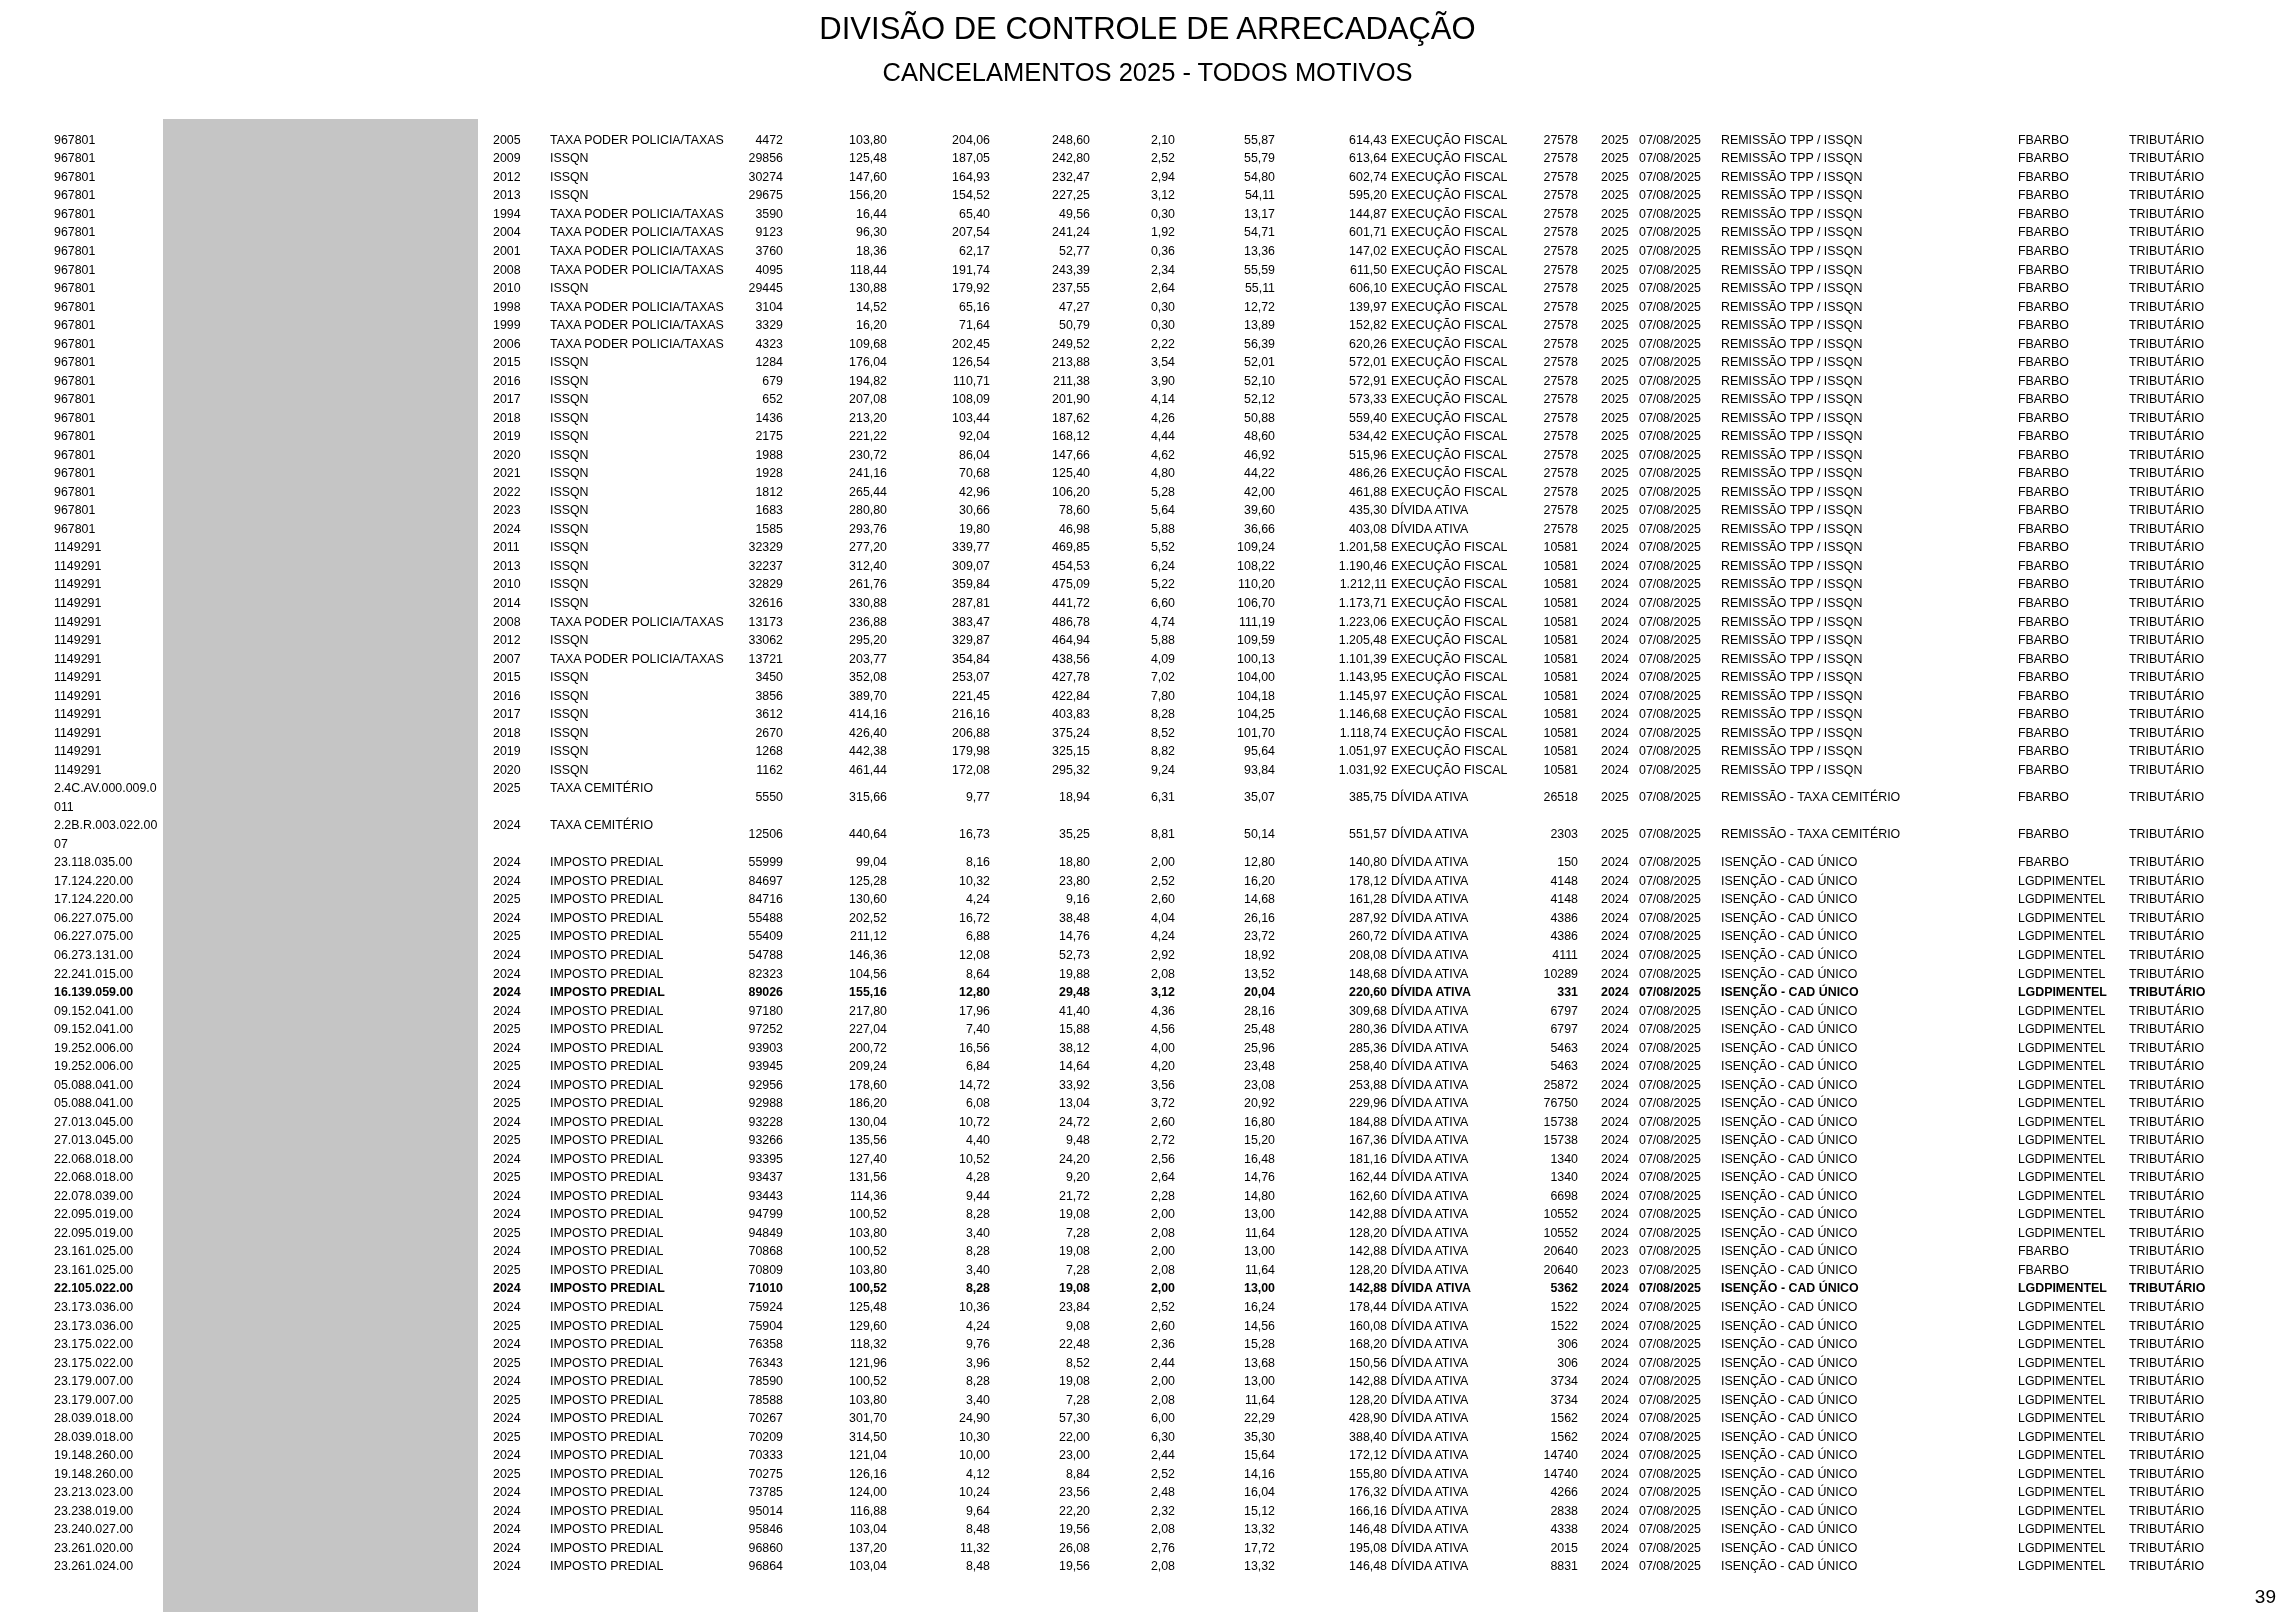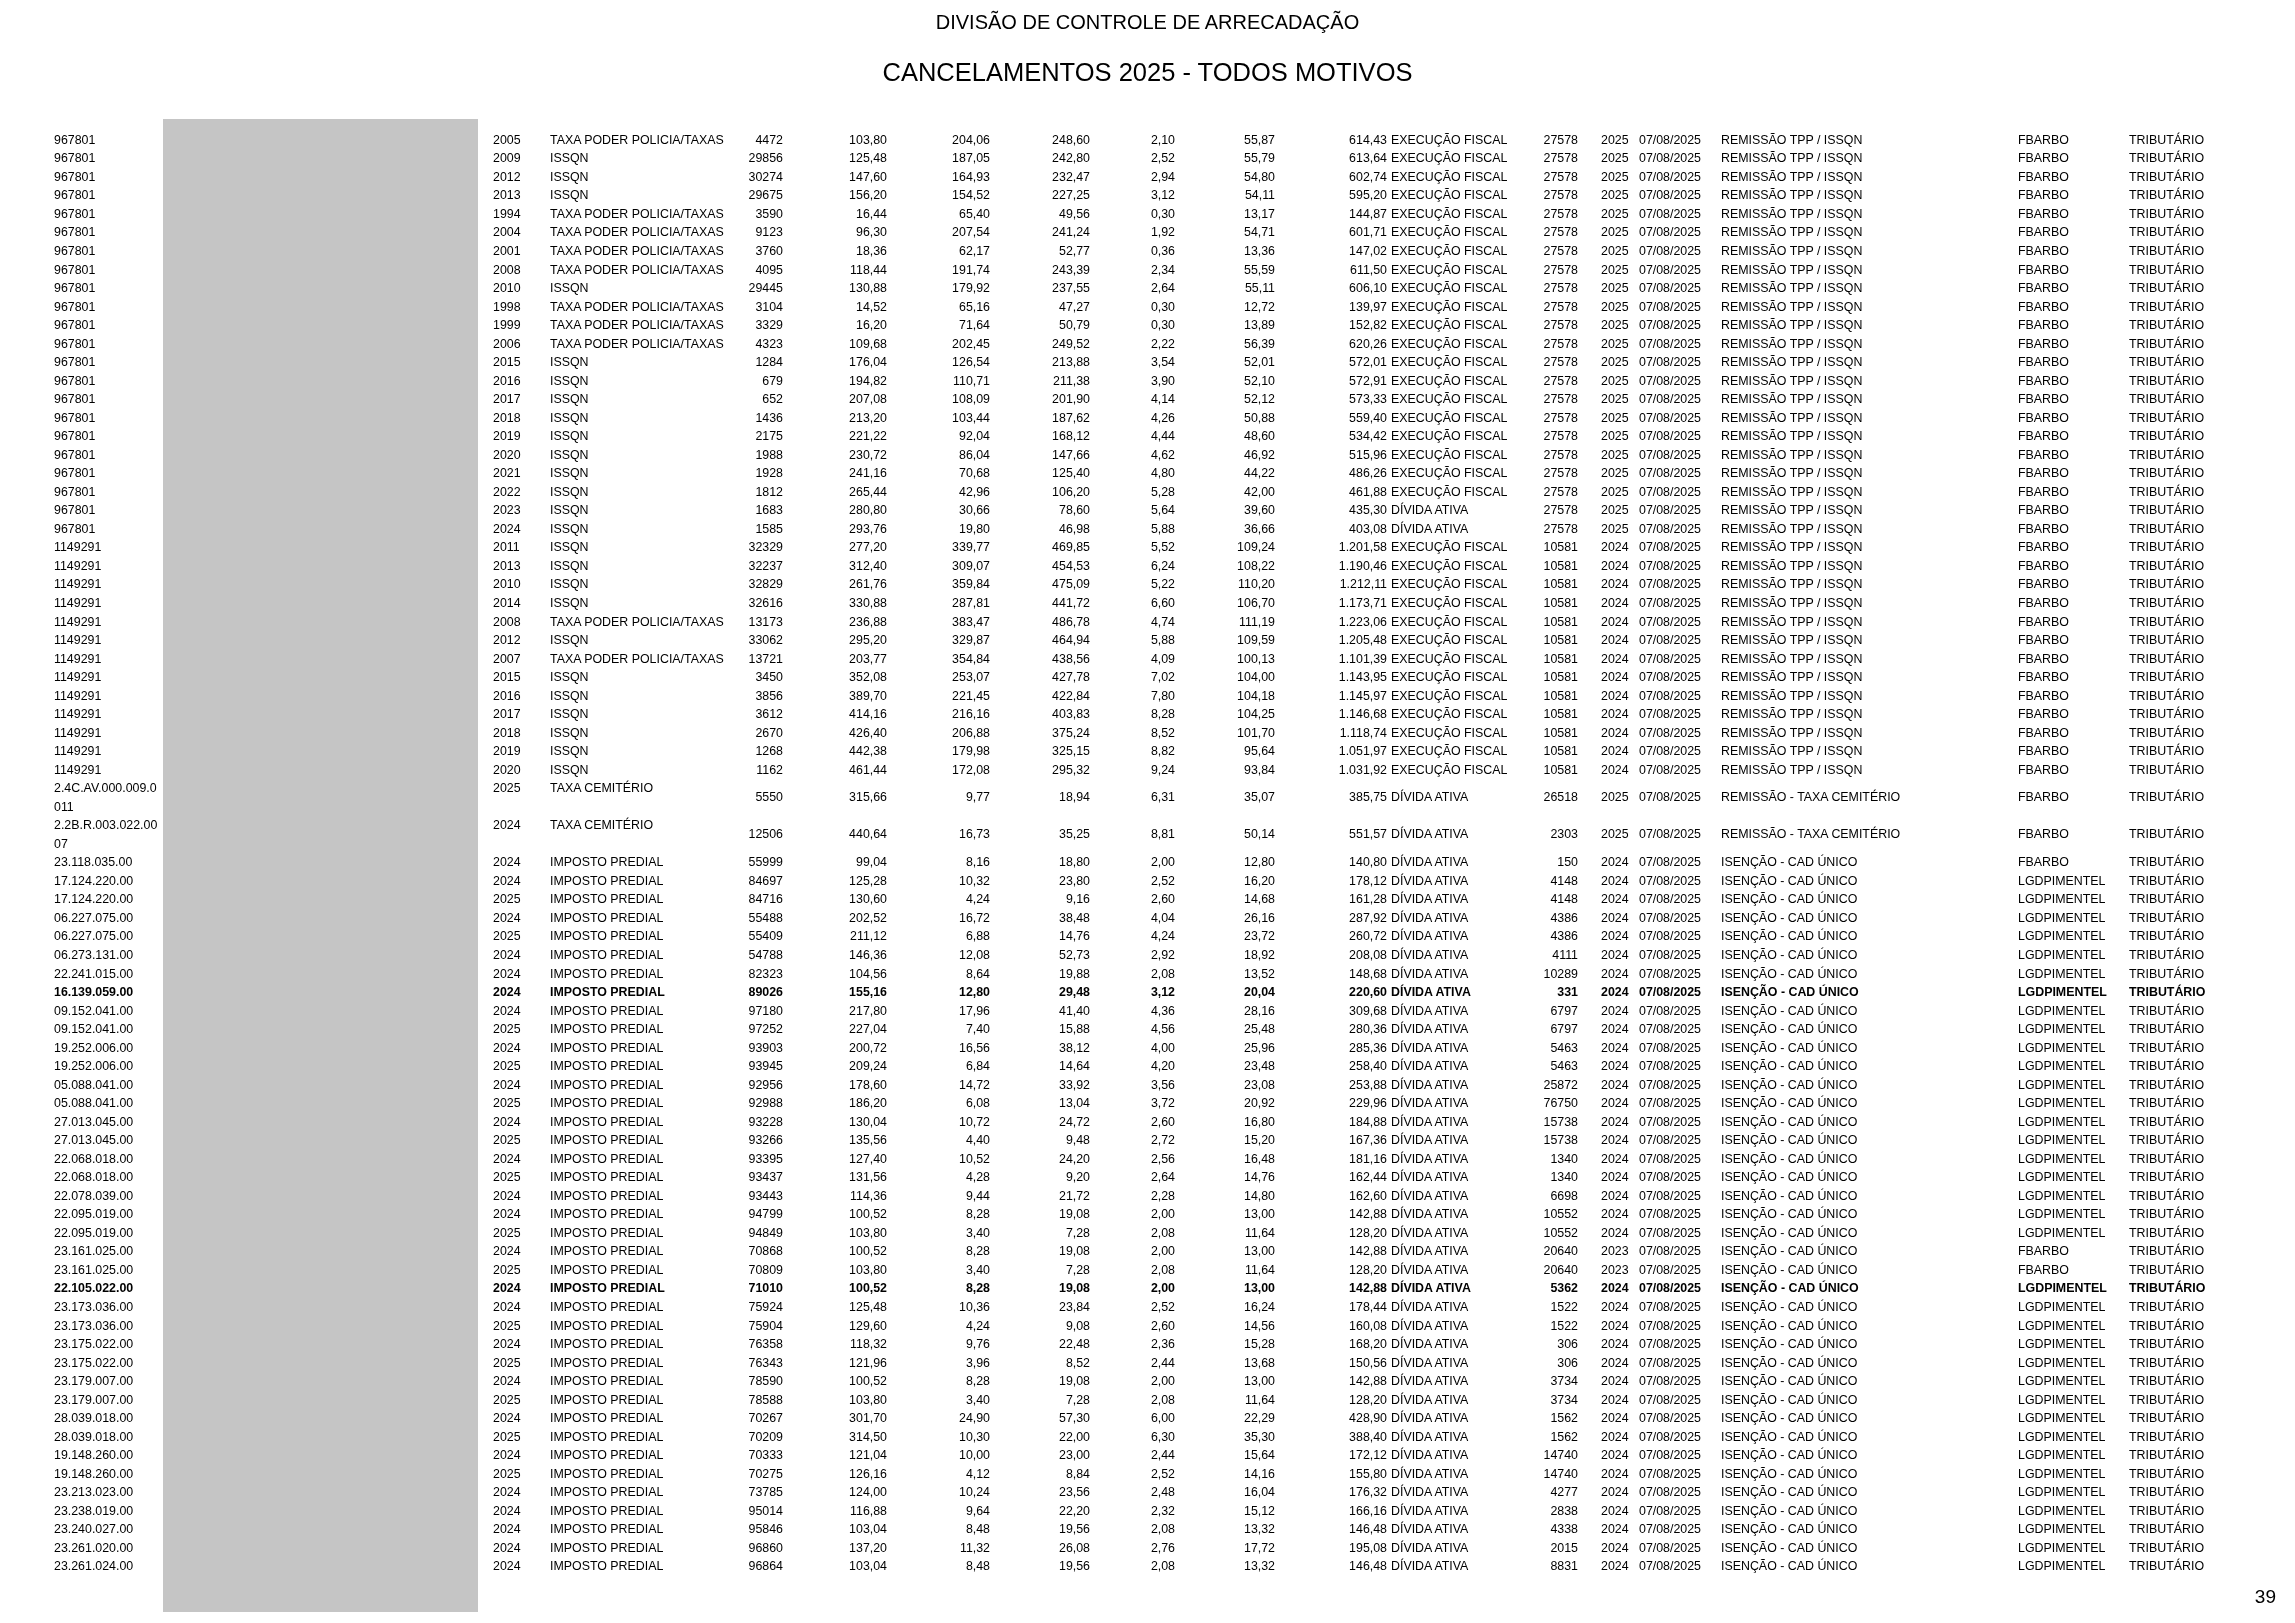--- a/index.html
+++ b/index.html
@@ -2,21 +2,21 @@
 <html style="font-size:10.5px"><head>
 <meta charset="utf-8">
 <style>
   html,body{margin:0;padding:0;}
   body{
     width:2295px;height:1623px;position:relative;background:#ffffff;color:#000;
     font-family:"Liberation Sans", sans-serif;overflow:hidden;
   }
   .doc-title{
     position:absolute;left:0;top:10.5px;width:2295px;text-align:center;
-    font-size:20px;font-weight:400;letter-spacing:0px;
+    font-size:31px;font-weight:400;letter-spacing:0px;
   }
   .doc-subtitle{
     position:absolute;left:0;top:58px;width:2295px;text-align:center;
     font-size:25.5px;font-weight:400;
   }
   .redaction{
     position:absolute;left:163px;top:119px;width:315px;height:1493px;
     background:#c5c5c5;
   }
   .table{position:absolute;left:0;top:0;width:2295px;height:1623px;}
@@ -1407,21 +1407,21 @@
     <span class="cell c-year">2024</span>
     <span class="cell c-type">IMPOSTO PREDIAL</span>
     <span class="cell c-ref vc">73785</span>
     <span class="cell c-v1 vc">124,00</span>
     <span class="cell c-v2 vc">10,24</span>
     <span class="cell c-v3 vc">23,56</span>
     <span class="cell c-v4 vc">2,48</span>
     <span class="cell c-v5 vc">16,04</span>
     <span class="cell c-total vc">176,32</span>
     <span class="cell c-status vc">DÍVIDA ATIVA</span>
-    <span class="cell c-proc vc">4277</span>
+    <span class="cell c-proc vc">4266</span>
     <span class="cell c-proc_year vc">2024</span>
     <span class="cell c-date vc">07/08/2025</span>
     <span class="cell c-reason vc">ISENÇÃO - CAD ÚNICO</span>
     <span class="cell c-user vc">LGDPIMENTEL</span>
     <span class="cell c-dept vc">TRIBUTÁRIO</span>
   </div>
     <div class="row" style="top: 1502px;">
     <span class="cell c-id">23.238.019.00</span>
     <span class="cell c-year">2024</span>
     <span class="cell c-type">IMPOSTO PREDIAL</span>

